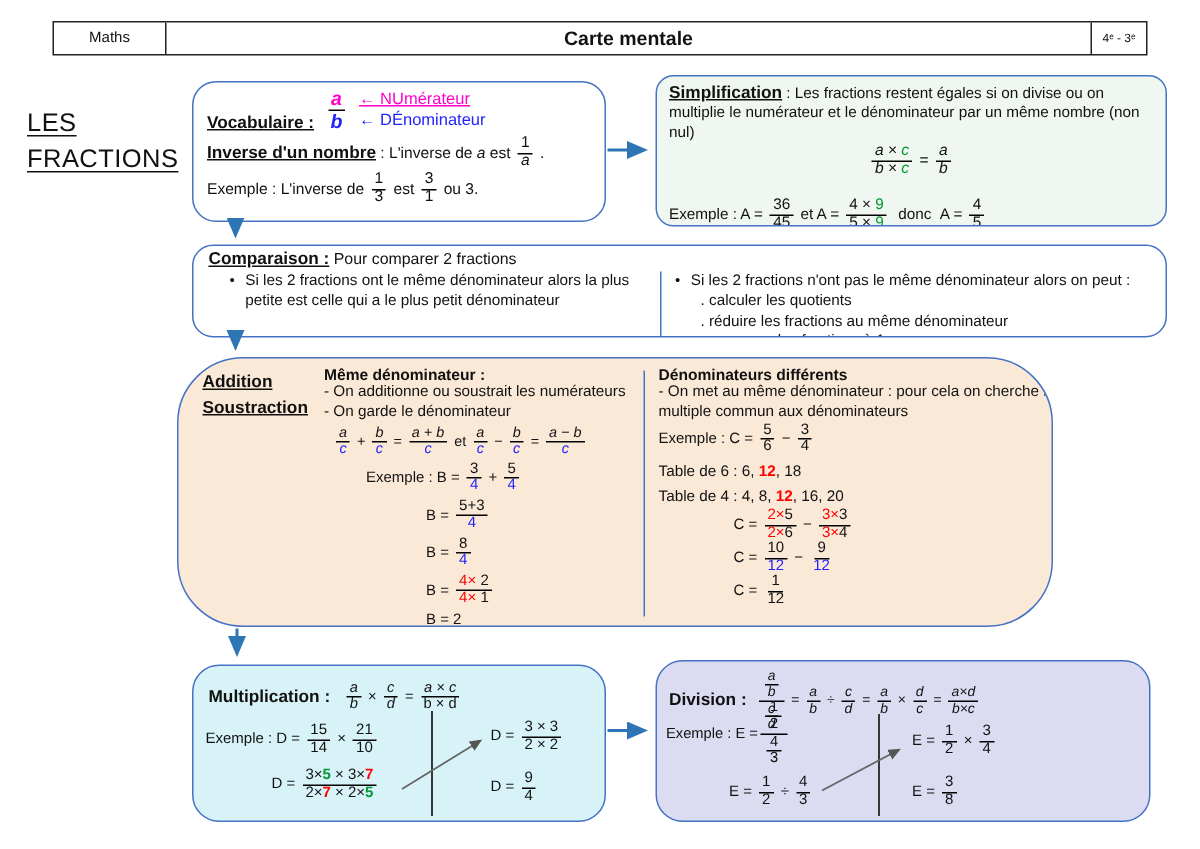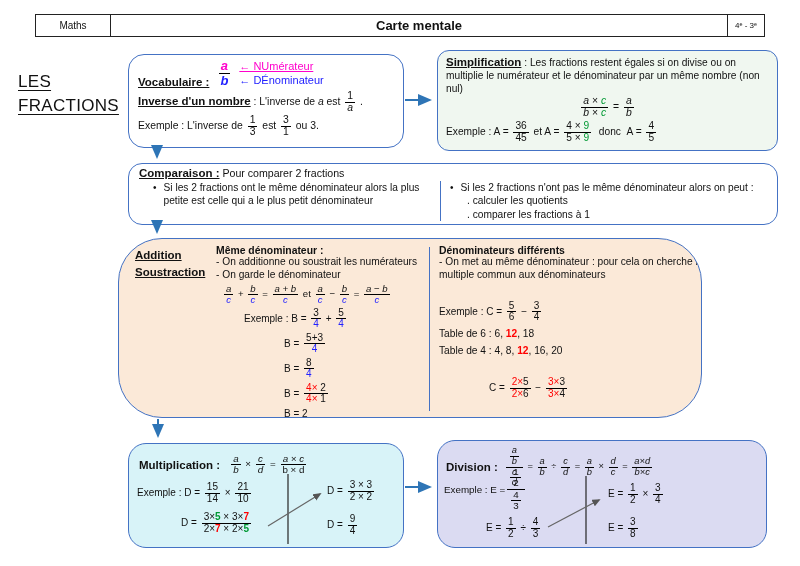--- a/index.html
+++ b/index.html
@@ -32,21 +32,21 @@
   .vrow1{display:flex;align-items:flex-end;gap:7px}
   .bigfrac{font-size:13px}
   .vlabels{display:flex;flex-direction:column;font-size:11px;line-height:1.3}
   .vrow2{margin-top:3px;font-size:10.4px}
   .vrow3{margin-top:2px;font-size:10.4px}
 
   
   #box-simpl{left:437px;top:50px;width:341px;height:101px;border-radius:12px;padding:4px 8px}
   .s-text{font-size:10.2px;line-height:1.25}
   .s-formula{text-align:center;font-size:10.4px;margin-top:1px}
-  .s-example{font-size:10.2px;margin-top:2px}
+  .s-example{font-size:10.2px;margin-top:13px}
 
   
   #box-comp{left:128px;top:163px;width:650px;height:62px;border-radius:14px;padding:3px 10px}
   .c-title{font-size:10.6px}
   .c-cols{display:flex;margin-top:2px}
   .c-left{width:292px;display:flex;gap:7px;padding-left:14px;font-size:10.2px;line-height:1.3}
   .c-div{border-left:1.3px solid #4472c4;margin:0 9px;align-self:stretch}
   .c-right{flex:1;font-size:10.2px;line-height:1.3}
   .c-right .head{display:flex;gap:7px}
   .c-item{padding-left:17px}
@@ -55,21 +55,21 @@
   
   #box-add{left:118px;top:238px;width:584px;height:180px;border-radius:44px}
   .add-title{position:absolute;left:16px;top:8px;font-size:12.5px;line-height:1.5}
   .add-left{position:absolute;left:97px;top:6px;width:213px}
   .a-formula{margin:2px 0 0 6px;font-size:9.6px}
   .a-step{font-size:10px;margin-top:3px}
   .ind1{margin-left:28px}
   .ind2{margin-left:68px}
   .add-div{position:absolute;left:310px;top:8px;height:164px;border-left:1.3px solid #4472c4}
   .add-right{position:absolute;left:320px;top:6px;width:338px}
-  .add-right .a-step{margin-top:19px}
+  .add-right .a-step{margin-top:0}
   .s-ind{margin-left:50px}
   .tbl{margin-top:5px}
 
   
   #box-mult{left:128px;top:443px;width:276px;height:105px;border-radius:18px}
   .m-title{position:absolute;left:10px;top:10px;display:flex;align-items:center;gap:9px}
   .bold-head{font-weight:bold;font-size:11.5px}
   .m-formula{font-size:9.8px}
   .m-example{position:absolute;left:8px;top:38px;font-size:10px}
   .m-step{position:absolute;left:52px;top:68px;font-size:10px}
@@ -160,20 +160,21 @@
         <span class="bullet">•</span>
         <span>Si les 2 fractions ont le même dénominateur alors la plus petite est celle qui a le plus petit dénominateur</span>
       </div>
       <div class="c-div"></div>
       <div class="c-right">
         <div class="head">
           <span class="bullet">•</span>
           <span>Si les 2 fractions n'ont pas le même dénominateur alors on peut :</span>
         </div>
         <div class="c-item">. calculer les quotients</div>
+        <div class="c-item">. réduire les fractions au même dénominateur</div>
         <div class="c-item">. comparer les fractions à 1</div>
       </div>
     </div>
   </div>
 
   <div class="mbox" id="box-add" style="background: rgb(251, 233, 216);">
     <div class="add-title">
       <div class="h-title">Addition</div>
       <div class="h-title">Soustraction</div>
     </div>

